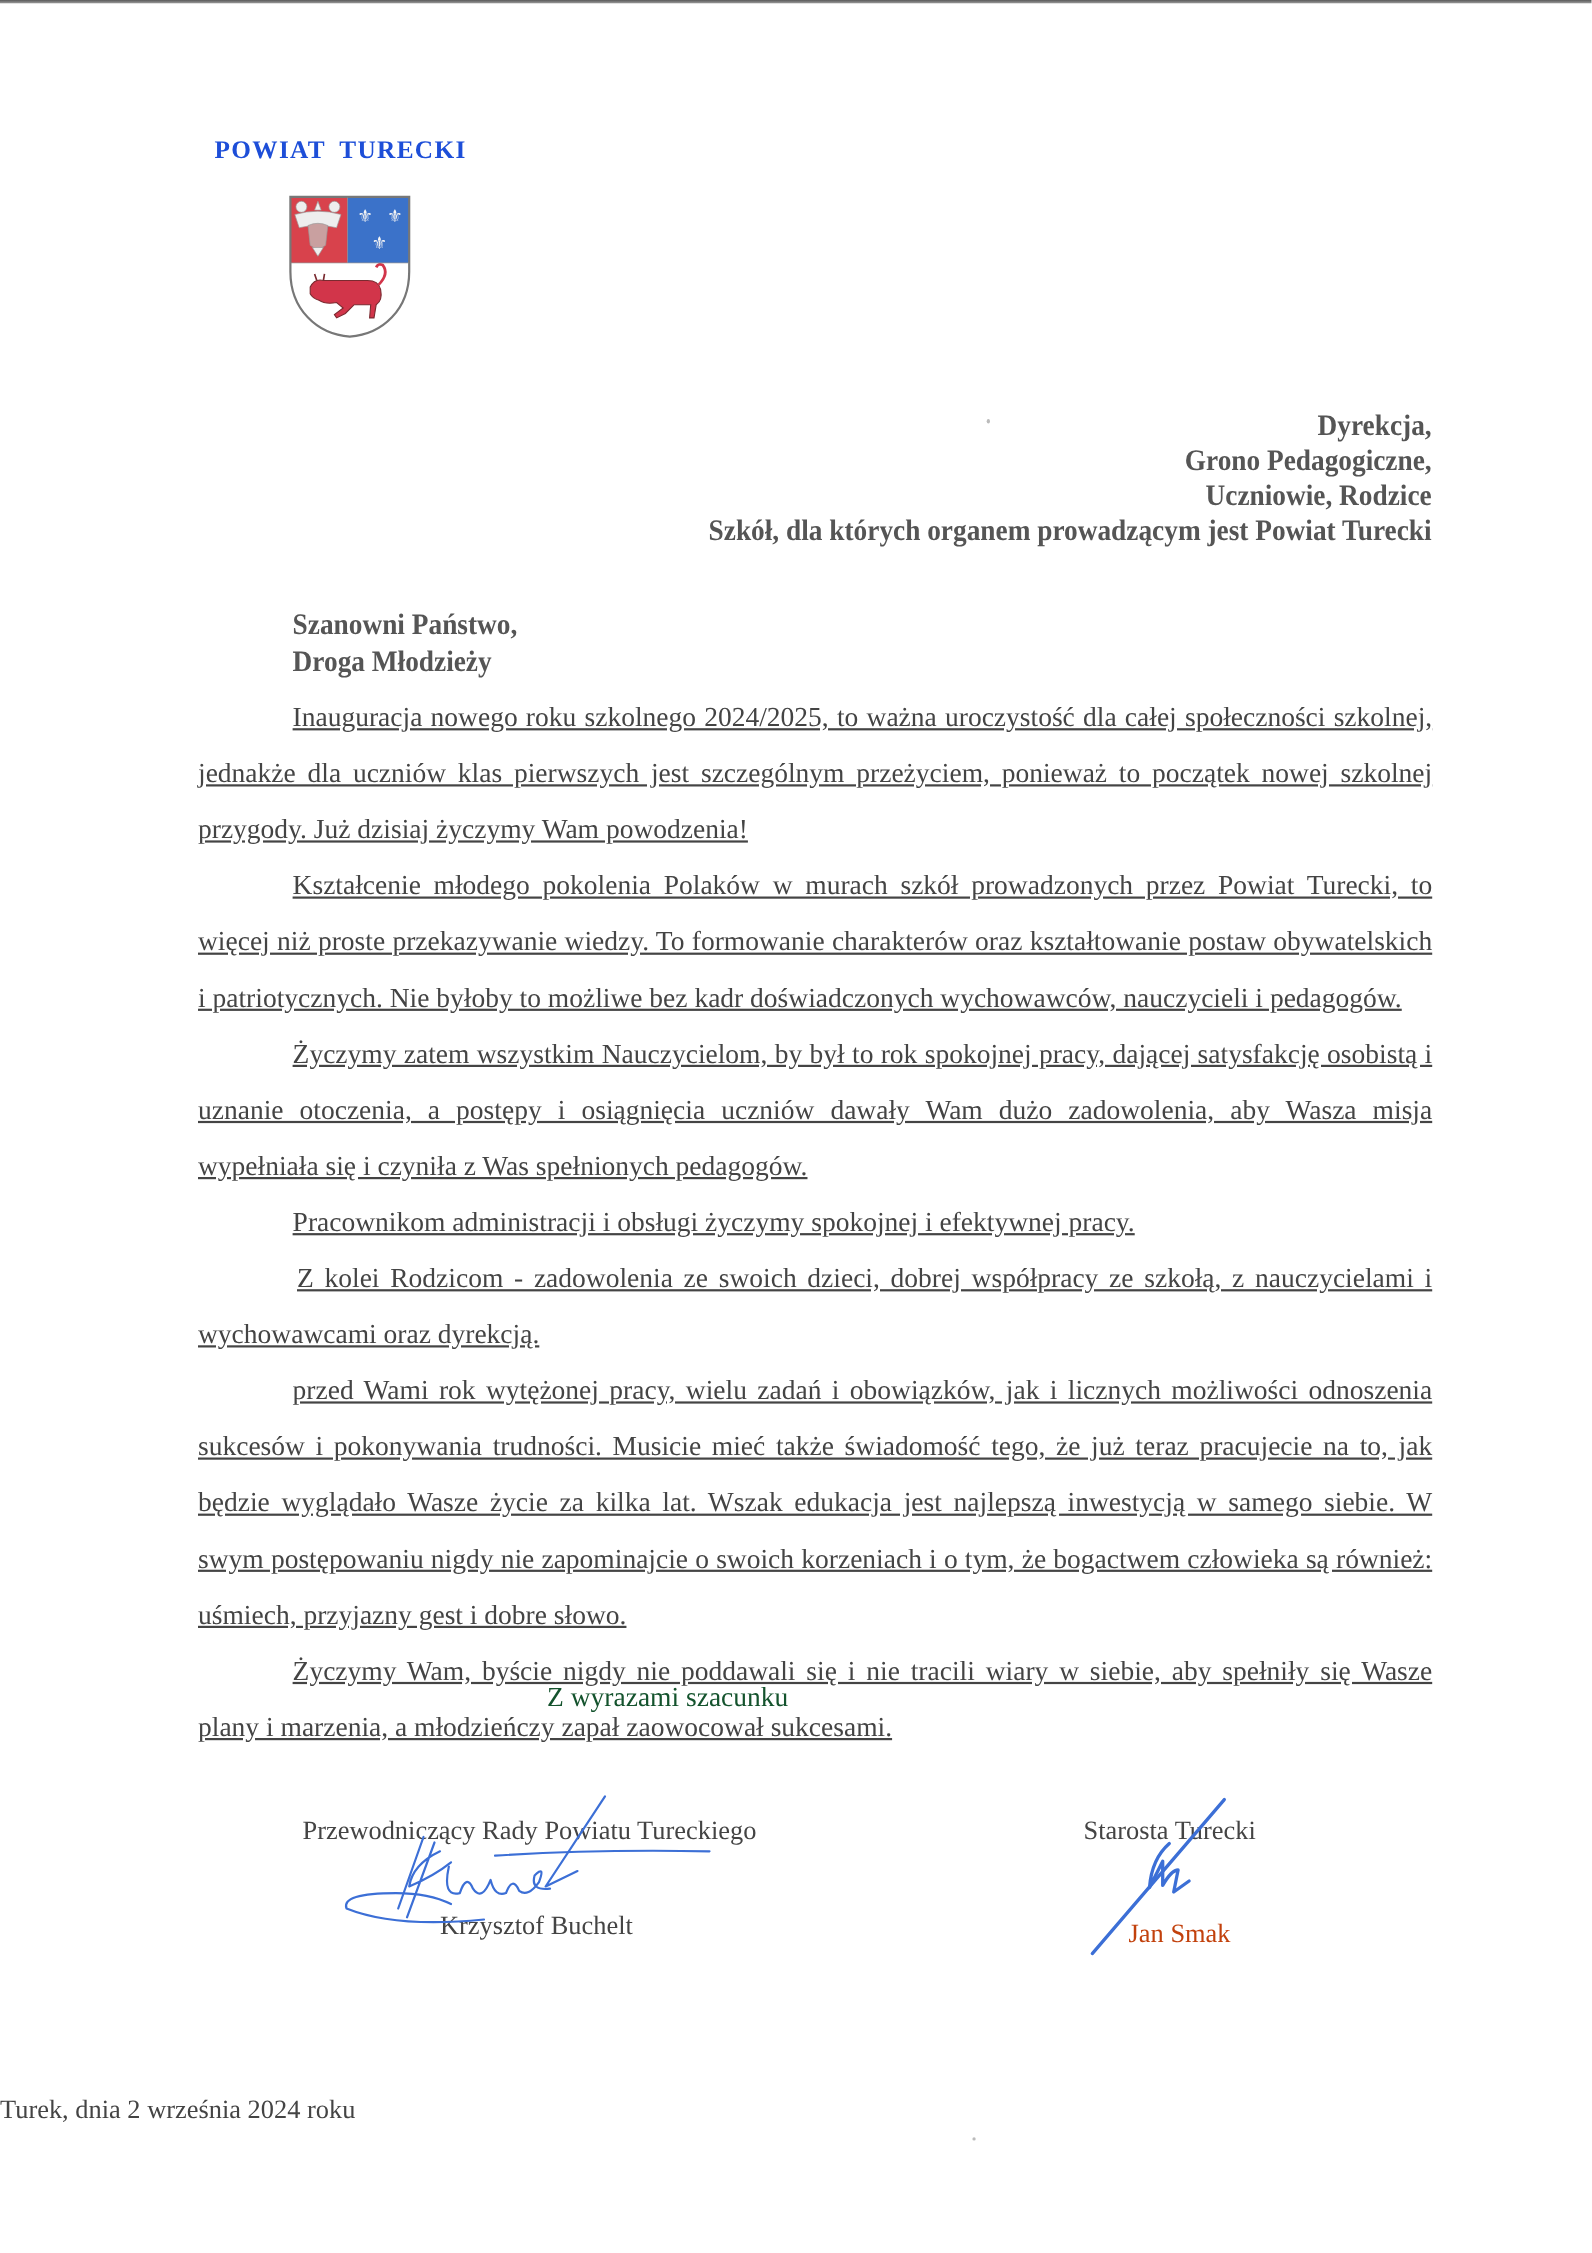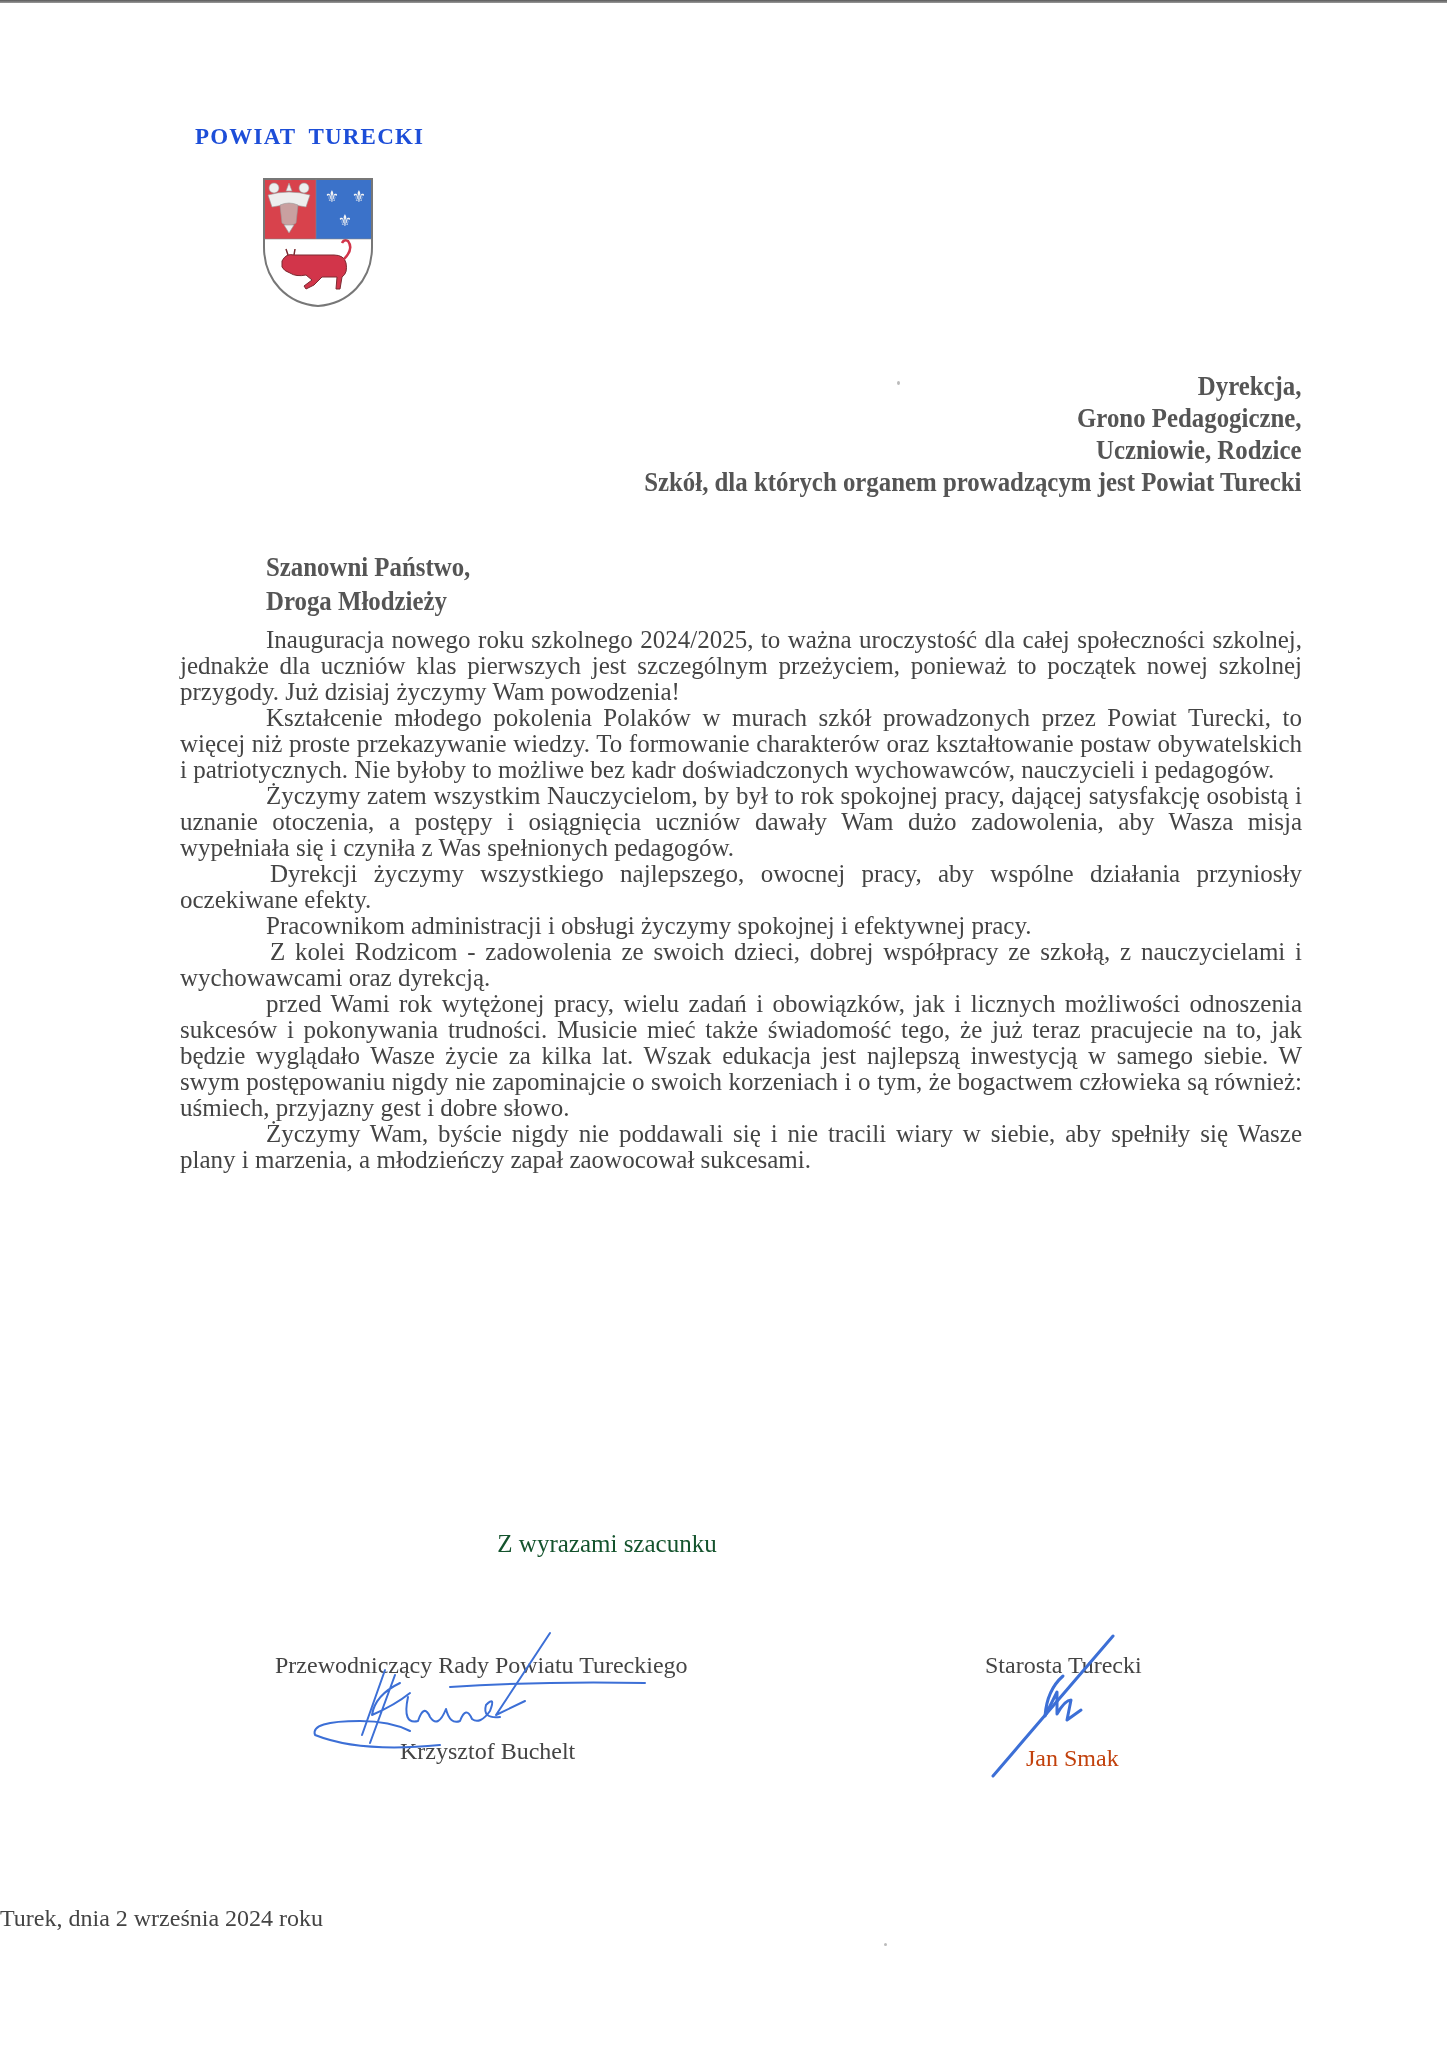--- a/index.html
+++ b/index.html
@@ -27,22 +27,23 @@
     transform: scaleX(0.92); transform-origin: right top;
   }
   .addressees div { white-space: nowrap; }
   .salutation {
     position: absolute; left: 266px; top: 550px;
     font-size: 27px; font-weight: bold; line-height: 34px; color: #555;
     transform: scaleX(0.92); transform-origin: left top;
   }
   .body-text {
     position: absolute; left: 180px; top: 627px; width: 1122px;
-    font-size: 25px; line-height: 26px; color: #444;
+    font-size: 25px; line-height: 51px; color: #444;
     text-align: justify;
+    text-decoration: underline;
   }
   .body-text p { margin: 0; text-indent: 86px; }
   .body-text p.ind2 { text-indent: 90px; }
   .closing {
     position: absolute; left: 0; width: 1214px; top: 1530px; text-align: center;
     font-size: 25px; color: #14532d;
   }
   .sig-left-title {
     position: absolute; left: 275px; top: 1652px; font-size: 24px; color: #444; white-space: nowrap;
   }
@@ -115,21 +116,20 @@
 
 <div class="salutation">
   <div>Szanowni Państwo,</div>
   <div>Droga Młodzieży</div>
 </div>
 
 <div class="body-text">
   <p>Inauguracja nowego roku szkolnego 2024/2025, to ważna uroczystość dla całej społeczności szkolnej, jednakże dla uczniów klas pierwszych jest szczególnym przeżyciem, ponieważ to początek nowej szkolnej przygody. Już dzisiaj życzymy Wam powodzenia!</p>
   <p>Kształcenie młodego pokolenia Polaków w murach szkół prowadzonych przez Powiat Turecki, to więcej niż proste przekazywanie wiedzy. To formowanie charakterów oraz kształtowanie postaw obywatelskich i patriotycznych. Nie byłoby to możliwe bez kadr doświadczonych wychowawców, nauczycieli i pedagogów.</p>
   <p>Życzymy zatem wszystkim Nauczycielom, by był to rok spokojnej pracy, dającej satysfakcję osobistą i uznanie otoczenia, a postępy i osiągnięcia uczniów dawały Wam dużo zadowolenia, aby Wasza misja wypełniała się i czyniła z Was spełnionych pedagogów.</p>
-  <p class="ind2">Dyrekcji życzymy wszystkiego najlepszego, owocnej pracy, aby wspólne działania przyniosły oczekiwane efekty.</p>
   <p>Pracownikom administracji i obsługi życzymy spokojnej i efektywnej pracy.</p>
   <p class="ind2">Z kolei Rodzicom - zadowolenia ze swoich dzieci, dobrej współpracy ze szkołą, z nauczycielami i wychowawcami oraz dyrekcją.</p>
   <p>przed Wami rok wytężonej pracy, wielu zadań i obowiązków, jak i licznych możliwości odnoszenia sukcesów i pokonywania trudności. Musicie mieć także świadomość tego, że już teraz pracujecie na to, jak będzie wyglądało Wasze życie za kilka lat. Wszak edukacja jest najlepszą inwestycją w samego siebie. W swym postępowaniu nigdy nie zapominajcie o swoich korzeniach i o tym, że bogactwem człowieka są również: uśmiech, przyjazny gest i dobre słowo.</p>
   <p>Życzymy Wam, byście nigdy nie poddawali się i nie tracili wiary w siebie, aby spełniły się Wasze plany i marzenia, a młodzieńczy zapał zaowocował sukcesami.</p>
 </div>
 
 <div class="closing">Z wyrazami szacunku</div>
 
 <div class="sig-left-title">Przewodniczący Rady Powiatu Tureckiego</div>
 <div class="sig-left-name">Krzysztof Buchelt</div>

